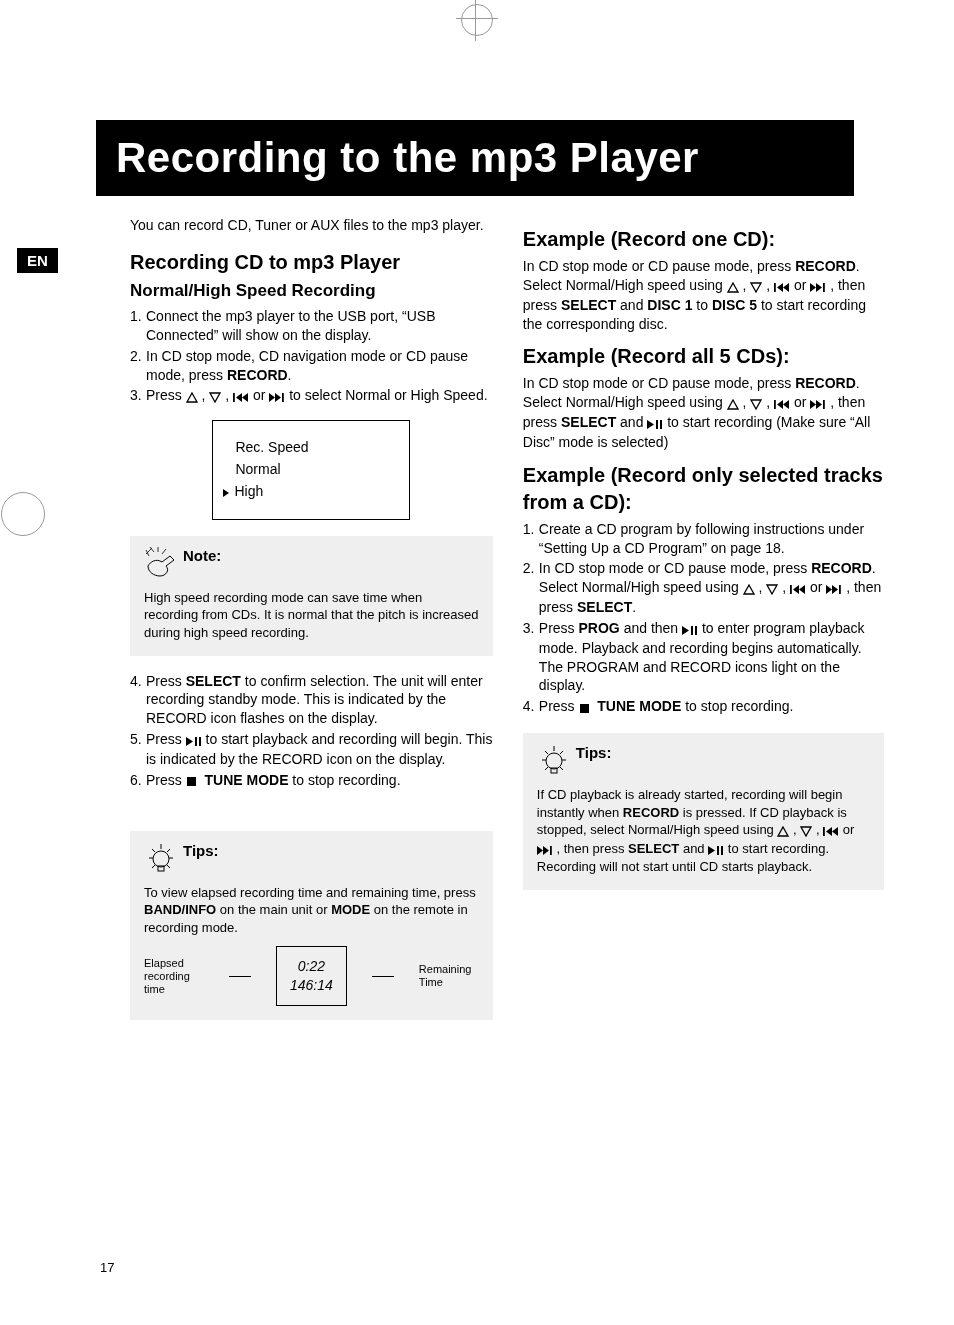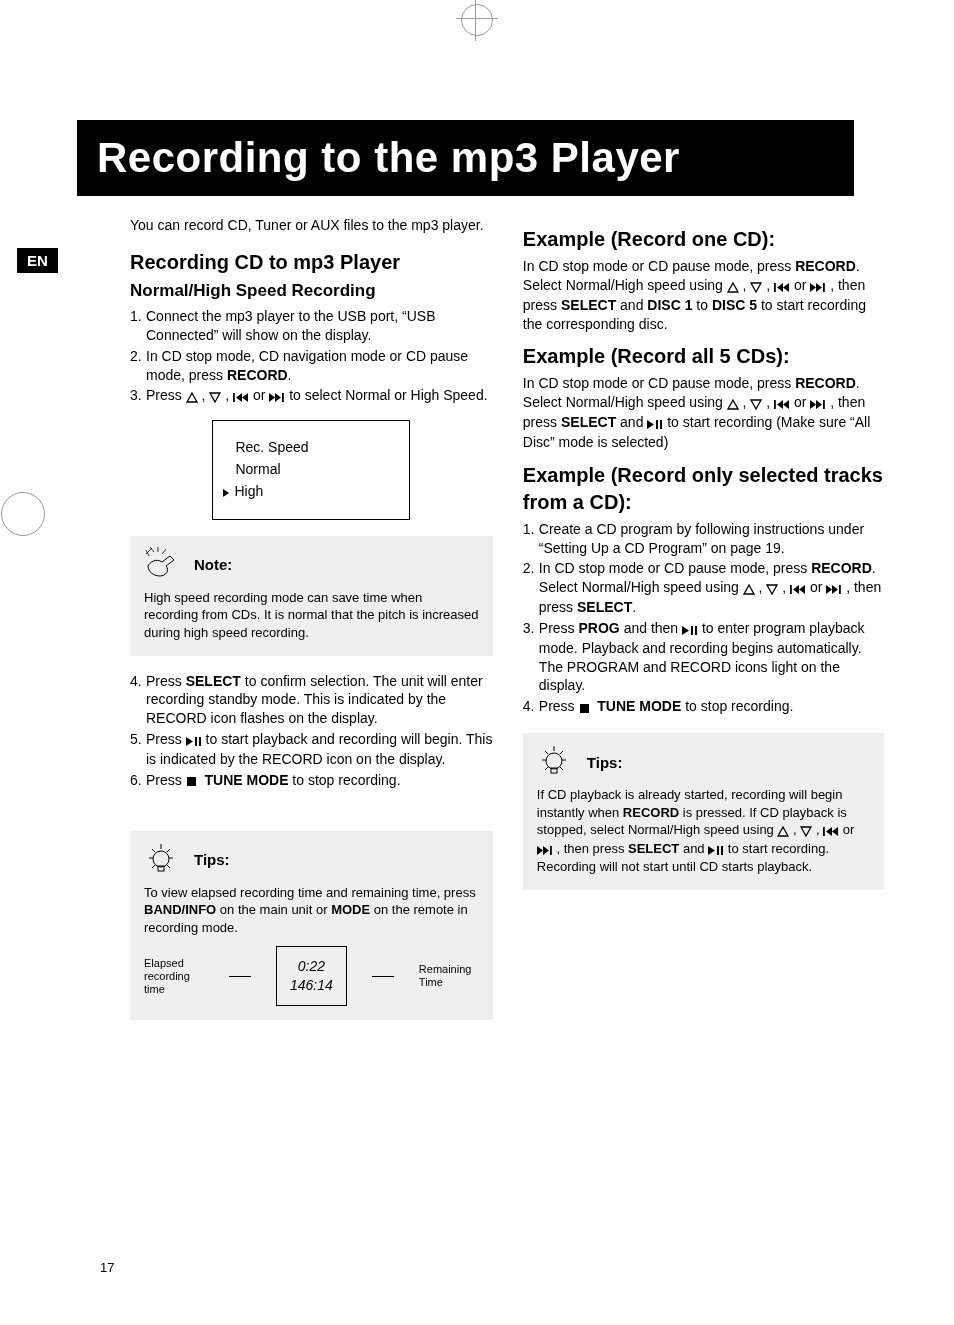--- a/index.html
+++ b/index.html
@@ -1,33 +1,33 @@
 <!DOCTYPE html>
 <html><head>
 <meta charset="utf-8">
 <style>
 html,body{margin:0;padding:0;background:#fff;font-family:Arial,Helvetica,sans-serif;color:#000}
 .page{width:954px;height:1325px;position:relative;margin:0 auto;box-sizing:border-box;padding:90px 40px 40px 40px}
-.title-bar{background:#000;color:#fff;padding:14px 20px;margin:30px 60px 20px 37px;font-weight:900;font-size:42px;letter-spacing:0.5px}
+.title-bar{background:#000;color:#fff;padding:14px 20px;margin:30px 60px 20px 56px;font-weight:900;font-size:42px;letter-spacing:0.5px}
 .lang-badge{position:absolute;left:17px;top:248px;background:#000;color:#fff;font-weight:700;font-size:15px;padding:4px 10px}
 .cols{display:flex;gap:30px;padding:0 30px 0 90px}
 .col{flex:1;font-size:14px;line-height:1.35}
 .intro{margin-bottom:14px}
 h2{font-weight:700;font-size:20px;margin:10px 0 4px 0}
 h3{font-weight:700;font-size:17px;margin:4px 0 4px 0}
 .step{margin:2px 0;display:flex}
 .step-num{min-width:16px}
 .step-body{flex:1}
 .bold{font-weight:700}
 .icon-tri-up,.icon-tri-down,.icon-prev,.icon-next,.icon-playpause,.icon-stop,.icon-cursor{display:inline-block;vertical-align:middle}
 .icon-tri-up svg,.icon-tri-down svg,.icon-prev svg,.icon-next svg,.icon-playpause svg,.icon-stop svg,.icon-cursor svg{vertical-align:middle}
 .display-box{border:1.5px solid #000;width:160px;margin:14px auto;padding:14px 18px;font-size:14px}
 .display-box .row{margin:3px 4px}
 .note-box,.tips-box{background:#efefef;padding:10px 14px 14px 14px;margin:16px 0;font-size:14px;font-style:italic}
-.note-head,.tips-head{font-family:"Comic Sans MS",cursive,Arial;font-weight:700;font-style:normal;font-size:15px;display:flex;align-items:center;gap:16px;margin-bottom:4px}
+.note-head,.tips-head{font-family:"Comic Sans MS",cursive,Arial;font-weight:700;font-style:normal;font-size:15px;display:flex;gap:5px;margin-bottom:4px}
 .note-body,.tips-body{font-family:"Comic Sans MS",cursive,Arial;font-style:normal;font-size:13px;line-height:1.35}
 .tips-body .bold,.note-body .bold{font-weight:700;font-family:"Comic Sans MS",cursive,Arial}
 .elapsed-diagram{display:flex;align-items:center;gap:25px;margin-top:10px;font-size:11px}
 .elapsed-diagram .lbl{width:60px;font-style:normal;font-size:11px;line-height:1.2}
 .elapsed-diagram .box{border:1.5px solid #000;padding:10px 13px;text-align:center;font-size:14px}
 .elapsed-diagram .line{width:22px;height:1px;background:#000}
 .page-num{position:absolute;left:100px;bottom:50px;font-size:13px}
 .hand-icon svg,.bulb-icon svg{width:34px;height:34px}
 .spiral-hole{position:absolute;left:1px;top:492px;width:42px;height:42px;border:1px solid #999;border-radius:50%}
 .top-reg{position:absolute;left:50%;top:4px;transform:translateX(-50%);width:30px;height:30px;border:1px solid #999;border-radius:50%}
@@ -235,21 +235,21 @@
         <span class="icon-playpause"><svg width="16" height="11">
               <use href="#playpause"></use>
             </svg></span>
         <span> to start recording  (Make sure “All Disc” mode is selected)</span>
       </div>
 
       <h2>Example (Record only selected tracks from a CD):</h2>
 
       <div class="step">
         <span class="step-num">1.</span>
-        <span class="step-body">Create a CD program by following instructions under “Setting Up a CD Program” on page 19.</span>
+        <span class="step-body">Create a CD program by following instructions under “Setting Up a CD Program” on page 18.</span>
       </div>
 
       <div class="step">
         <span class="step-num">2.</span>
         <span class="step-body">
           <span>In CD stop mode or CD pause mode, press </span><span class="bold">RECORD</span><span>. Select Normal/High speed using </span>
           <span class="icon-tri-up"><svg width="12" height="11">
                 <use href="#tri-up"></use>
               </svg></span><span> , </span>
           <span class="icon-tri-down"><svg width="12" height="11">

